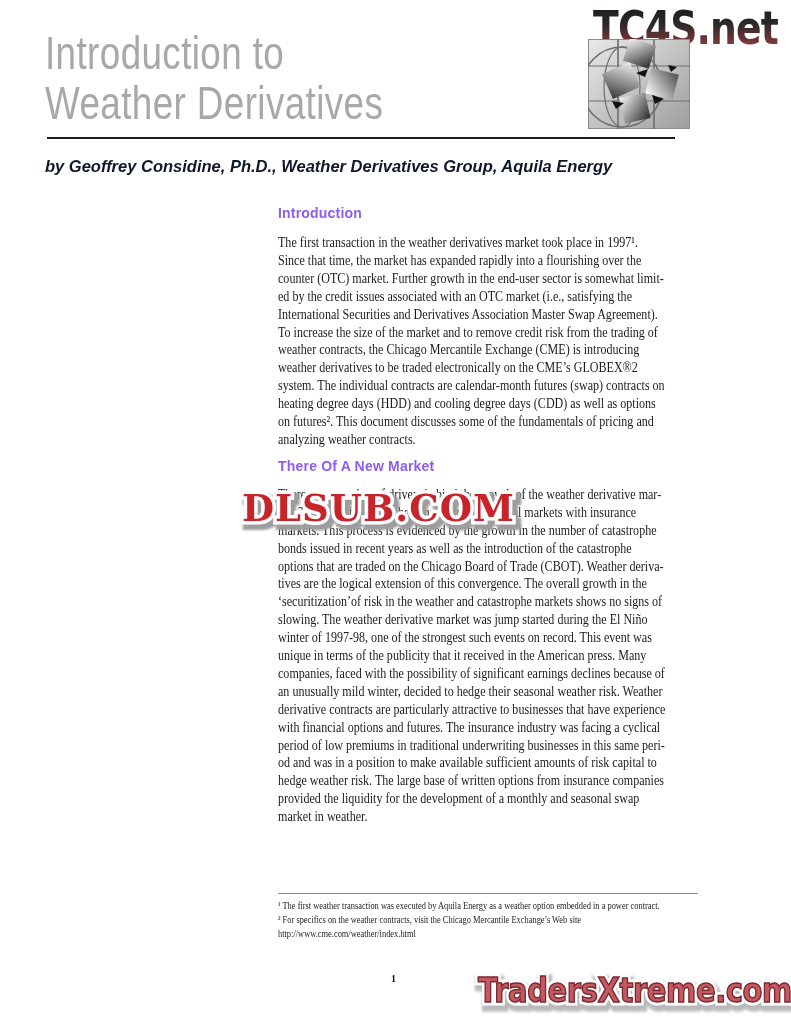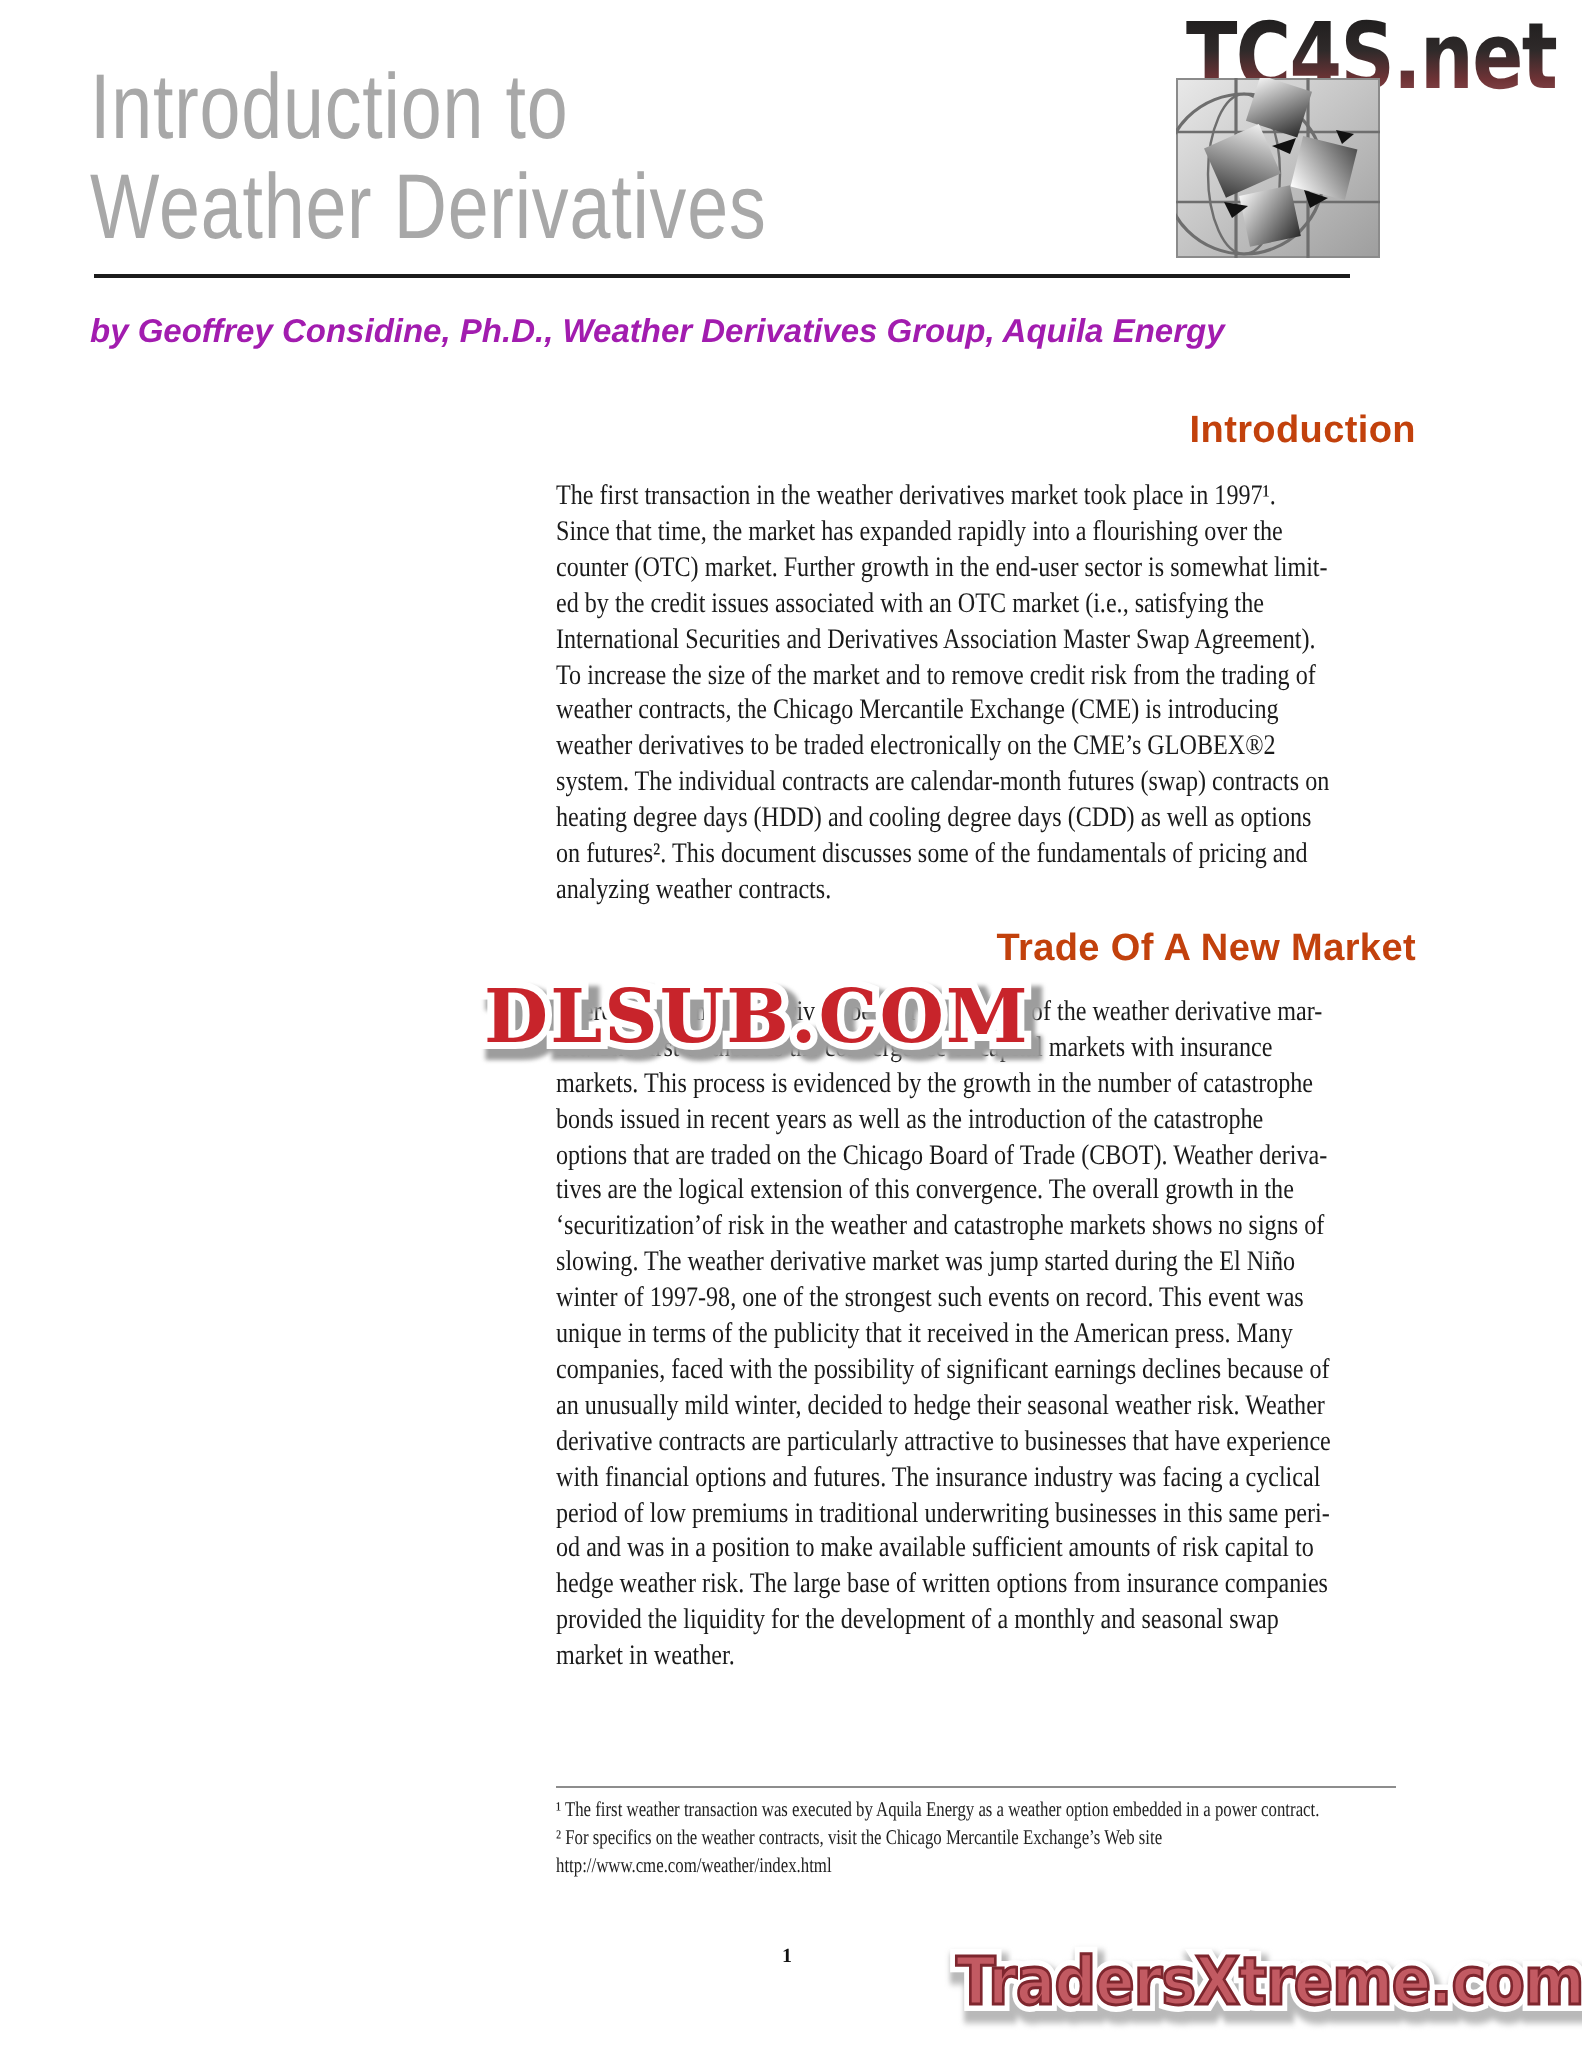--- a/index.html
+++ b/index.html
@@ -16,41 +16,41 @@
     white-space:pre-line; letter-spacing:0.5px;
     transform:scaleX(0.80); transform-origin:0 0;
   }
   .title-rule {
     position:absolute; left:47px; top:137px; width:628px; height:2px;
     background:#1c1c1c;
   }
   .byline {
     position:absolute; left:45px; top:157px; margin:0;
     font-family:"Liberation Sans", sans-serif; font-style:italic; font-weight:bold;
-    font-size:16.5px; color:#a21caf; white-space:nowrap;
+    font-size:16.5px; color:#0f172a; white-space:nowrap;
   }
 
   
   .tc4s {
     position:absolute; left:593px; top:1px;
     font-family:"DejaVu Sans", sans-serif; font-weight:bold;
     font-size:46px; letter-spacing:-1px; white-space:nowrap;
     transform:scaleX(0.82); transform-origin:0 0;
     color:#5a2d2d;
     background:linear-gradient(180deg,#181818 0%,#2f2a2a 45%,#6f3336 72%,#9b585c 100%);
     -webkit-background-clip:text; background-clip:text;
     -webkit-text-fill-color:transparent;
   }
   .logo-box { position:absolute; left:588px; top:39px; }
 
   
   .col { position:absolute; left:278px; top:205px; width:430px; }
   .col h2 {
     font-family:"Liberation Sans", sans-serif; font-weight:bold;
-    font-size:19px; color:#c2410c; margin:0 0 13px 0; letter-spacing:0.2px;text-align:right;
+    font-size:14px; color:#8b5cf6; margin:0 0 13px 0; letter-spacing:0.2px;
   }
   .col h2.birth { margin:9px 0 12px 0; }
   .para {
     margin:0; font-size:14.2px; line-height:17.9px; white-space:pre-line;
     width:505px; transform:scaleX(0.85); transform-origin:0 0; color:#1b1b1b;
   }
   .para.p1 { margin-bottom:8px; }
 
   
   .footnote-rule {
@@ -154,21 +154,21 @@
 ed by the credit issues associated with an OTC market (i.e., satisfying the
 International Securities and Derivatives Association Master Swap Agreement).
 To increase the size of the market and to remove credit risk from the trading of
 weather contracts, the Chicago Mercantile Exchange (CME) is introducing
 weather derivatives to be traded electronically on the CME’s GLOBEX®2
 system. The individual contracts are calendar-month futures (swap) contracts on
 heating degree days (HDD) and cooling degree days (CDD) as well as options
 on futures². This document discusses some of the fundamentals of pricing and
 analyzing weather contracts.</p>
 
-    <h2 class="birth">Trade Of A New Market</h2>
+    <h2 class="birth">There Of A New Market</h2>
     <p class="para">There are a number of drivers behind the growth of the weather derivative mar-
 ket. The first of these is the convergence of capital markets with insurance
 markets. This process is evidenced by the growth in the number of catastrophe
 bonds issued in recent years as well as the introduction of the catastrophe
 options that are traded on the Chicago Board of Trade (CBOT). Weather deriva-
 tives are the logical extension of this convergence. The overall growth in the
 ‘securitization’of risk in the weather and catastrophe markets shows no signs of
 slowing. The weather derivative market was jump started during the El Niño
 winter of 1997-98, one of the strongest such events on record. This event was
 unique in terms of the publicity that it received in the American press. Many

